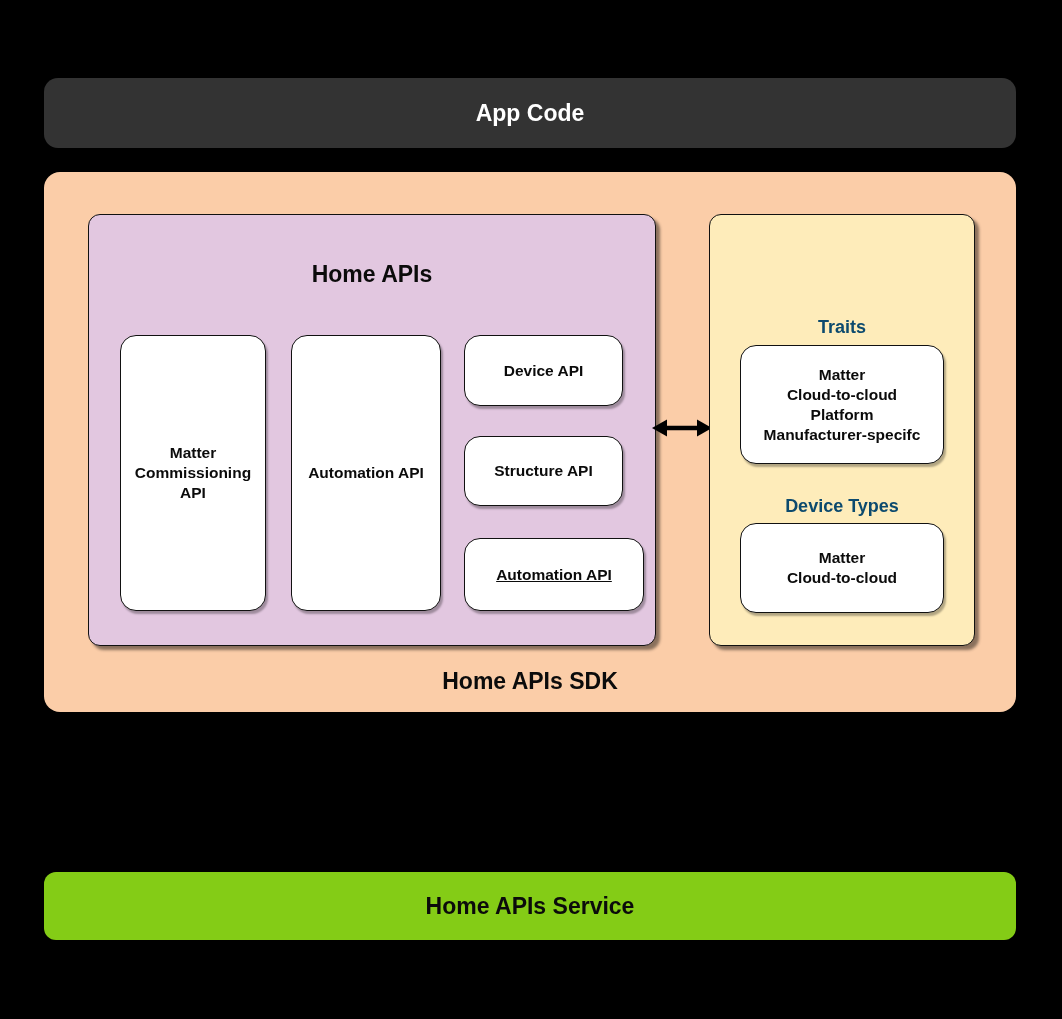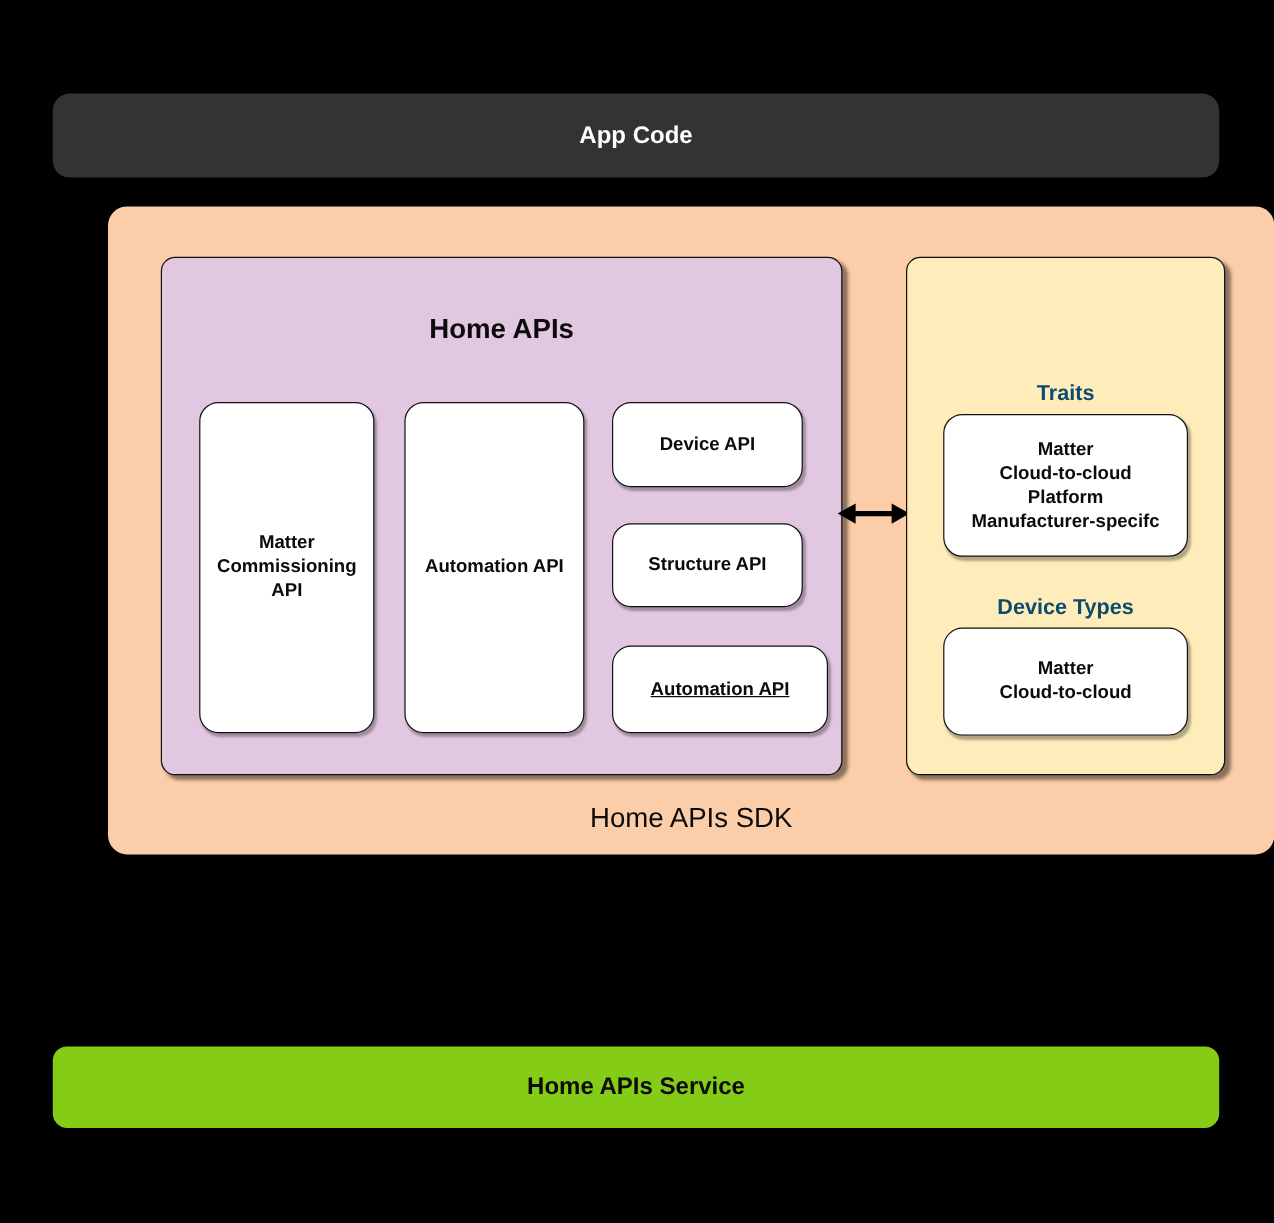--- a/index.html
+++ b/index.html
@@ -16,21 +16,21 @@
     overflow: hidden;
   }
   .band {
     position: absolute;
     left: 44px;
     width: 972px;
     display: flex;
     align-items: center;
     justify-content: center;
     font-weight: bold;
-    font-size: 20px;
+    font-size: 23px;
   }
   .app-code {
     top: 78px;
     height: 70px;
     background: #333333;
     color: #ffffff;
     border-radius: 14px;
   }
   .service {
     top: 872px;
@@ -40,21 +40,20 @@
     border-radius: 12px;
   }
   .sdk {
     position: absolute;
     left: 44px;
     top: 172px;
     width: 972px;
     height: 540px;
     background: #fbcda8;
     border-radius: 16px;
-    margin-left: 46px;
   }
   .group {
     position: absolute;
     border: 1.5px solid #111111;
     border-radius: 12px;
     box-shadow: 4px 4px 3px rgba(0,0,0,0.45);
   }
   .home-apis {
     left: 44px;
     top: 42px;
@@ -114,21 +113,21 @@
   .traits-label   { top: 102px; }
   .traits-box     { left: 30px; top: 130px; width: 204px; height: 119px; }
   .device-types-label { top: 281px; }
   .device-types-box   { left: 30px; top: 308px; width: 204px; height: 90px; }
   .sdk-label {
     position: absolute;
     top: 496px;
     left: 0;
     width: 100%;
     text-align: center;
-    font-weight: normal;
+    font-weight: bold;
     font-size: 23px;
     color: #0b0b0b;
   }
   .arrow {
     position: absolute;
     left: 608px;
     top: 243px;
     width: 60px;
     height: 26px;
   }

